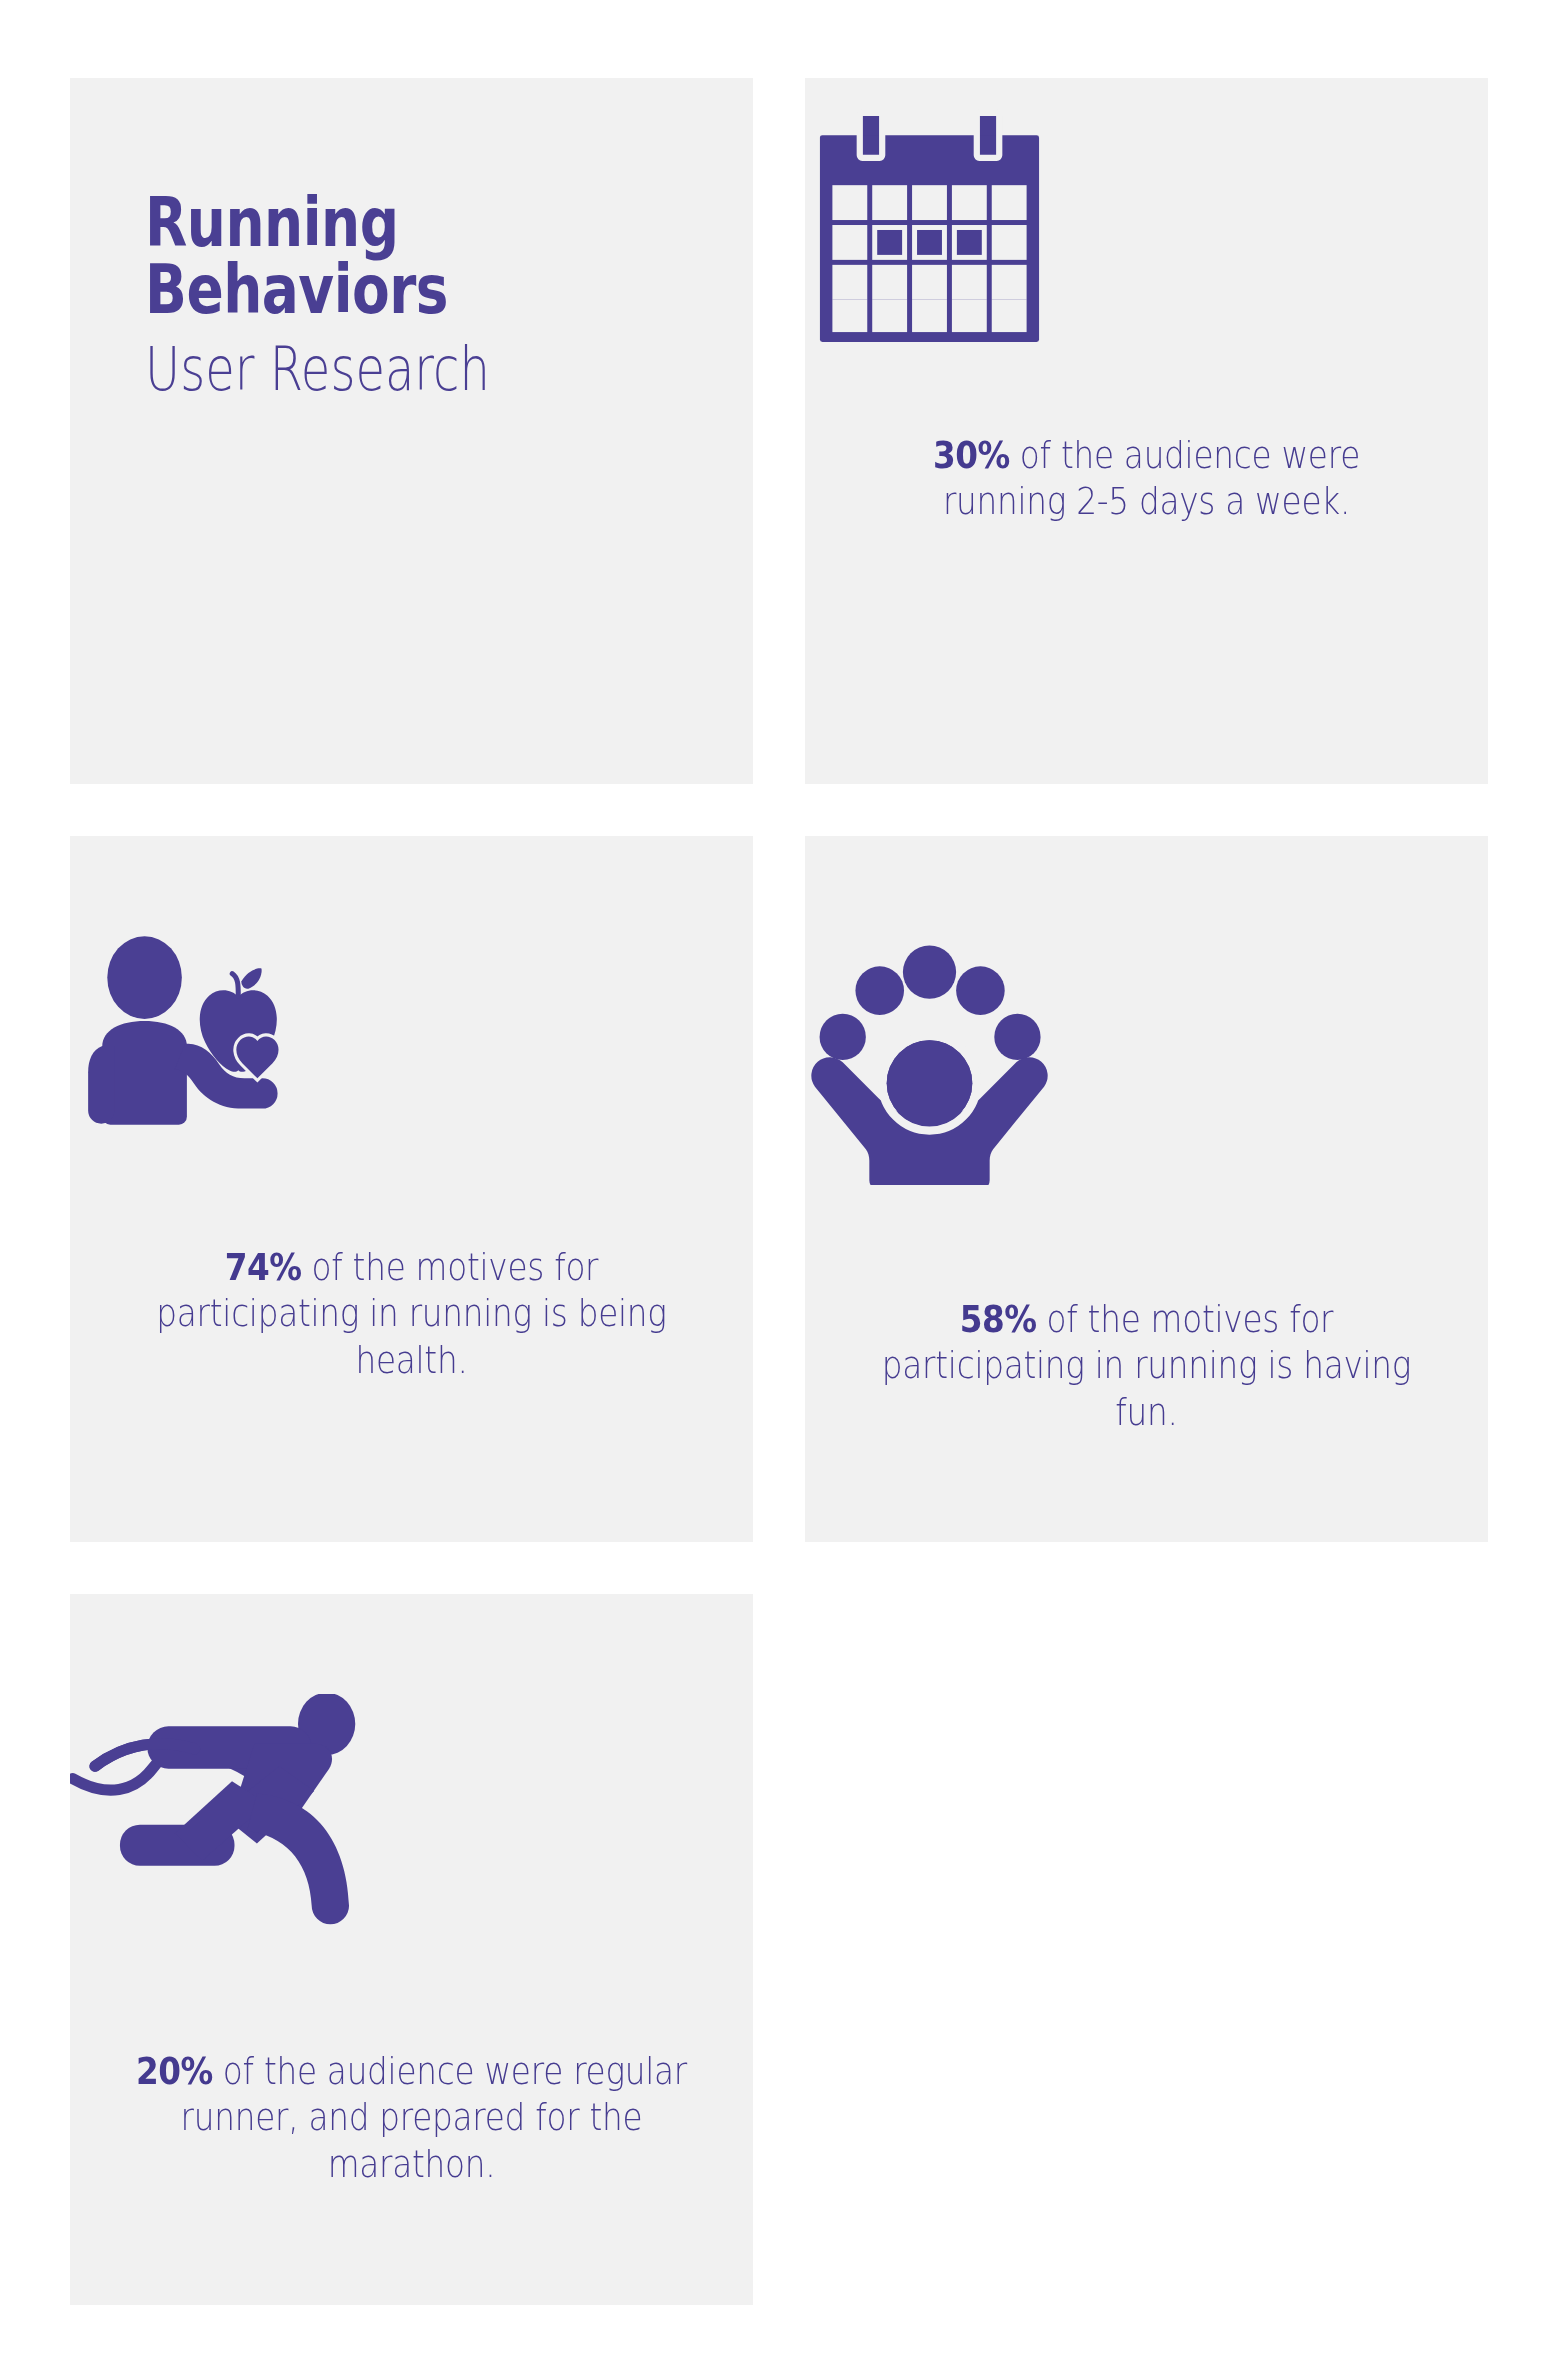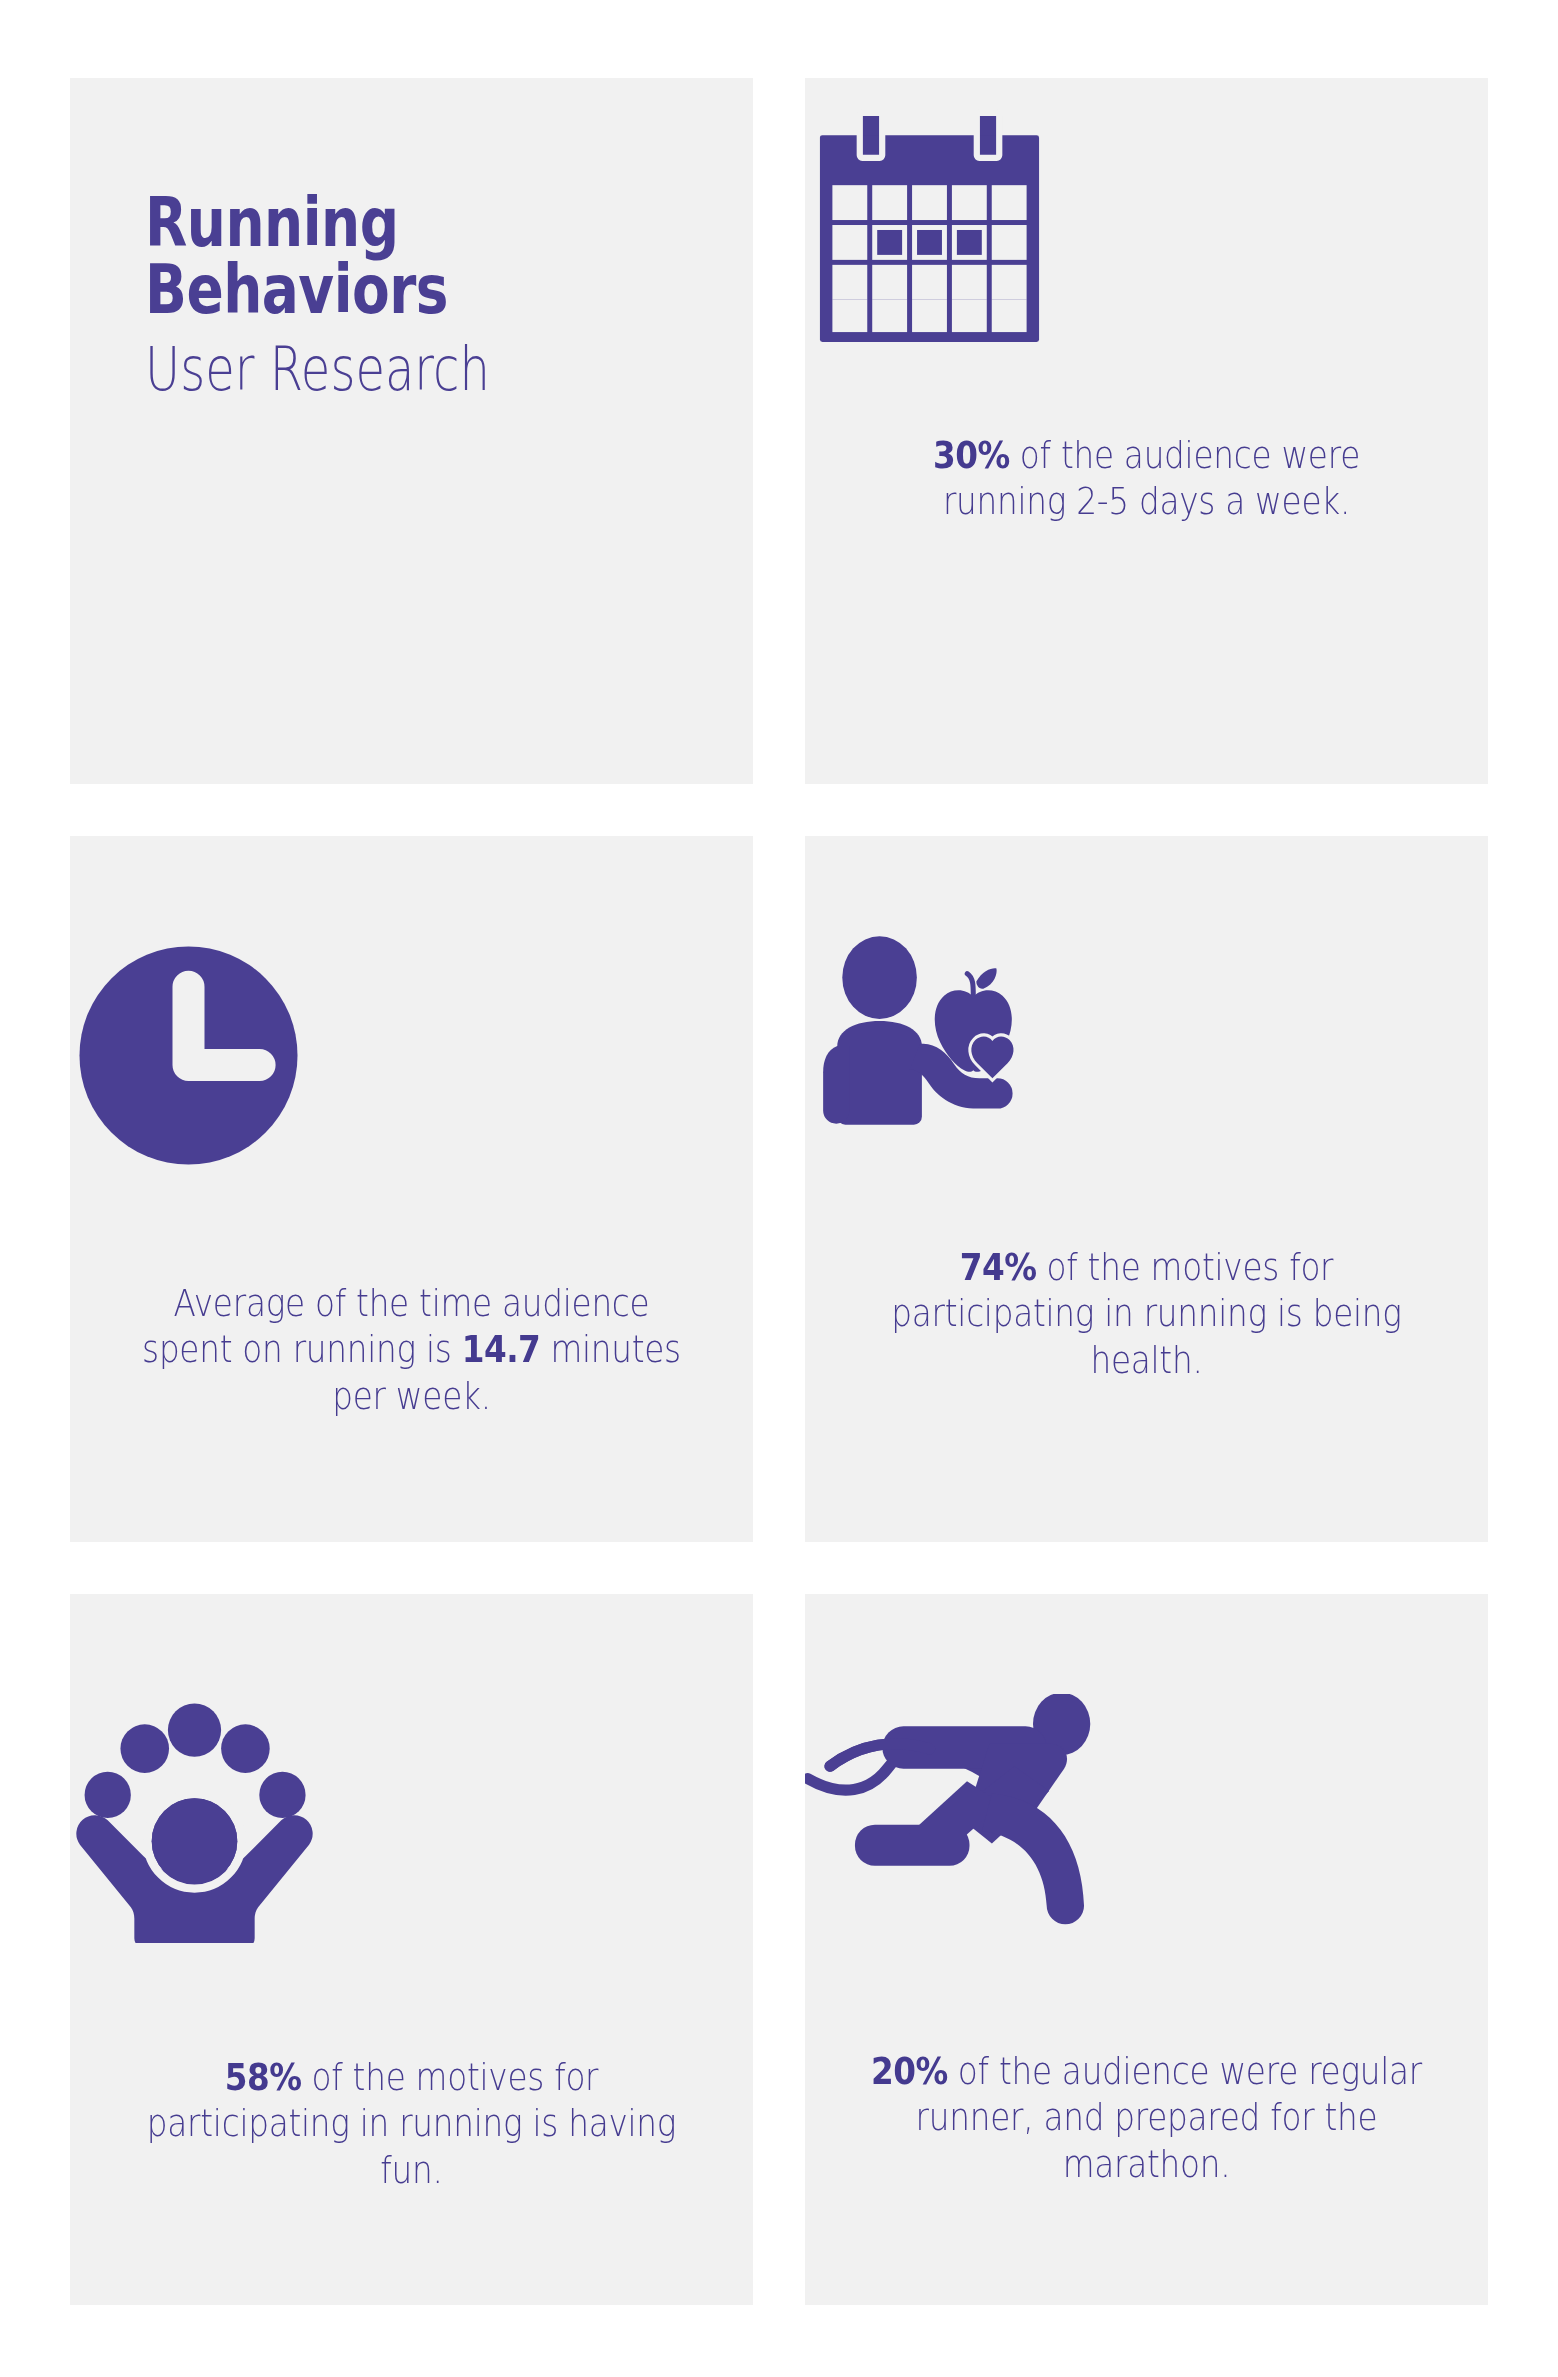--- a/index.html
+++ b/index.html
@@ -174,31 +174,20 @@
             <rect x="90" y="102" width="20" height="20"></rect>
             <rect x="122" y="102" width="20" height="20"></rect>
           </g>
         </svg>
       </div>
       <div class="caption">
         <b>30%</b><span> of the audience were running 2-5 days a week.</span>
       </div>
     </div>
 
-    <div class="card card-clock">
-      <div class="icon-wrap">
-        <svg width="237" height="237" viewBox="0 0 200 200" aria-hidden="true">
-          <circle cx="100" cy="100" r="92" fill="#4a3f93"></circle>
-          <path d="M100 42 L100 108 L160 108" fill="none" stroke="#f1f1f1" stroke-width="27" stroke-linecap="round" stroke-linejoin="round"></path>
-        </svg>
-      </div>
-      <div class="caption">
-        <span>Average of the time audience spent on running is </span><b>14.7</b><span> minutes per week.</span>
-      </div>
-    </div>
 
     <div class="card card-health">
       <div class="icon-wrap">
         <svg width="262" height="206" viewBox="0 0 260 200" aria-hidden="true">
           <g fill="#4a3f93">
 
             <ellipse cx="74" cy="44" rx="37" ry="41"></ellipse>
 
             <path d="M32 112c0-16 18-25 42-25s42 9 42 25v70a8 8 0 0 1-8 8H40a8 8 0 0 1-8-8z"></path>
 

